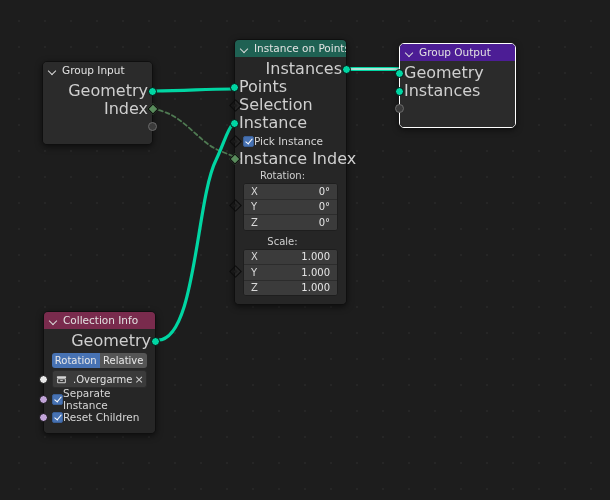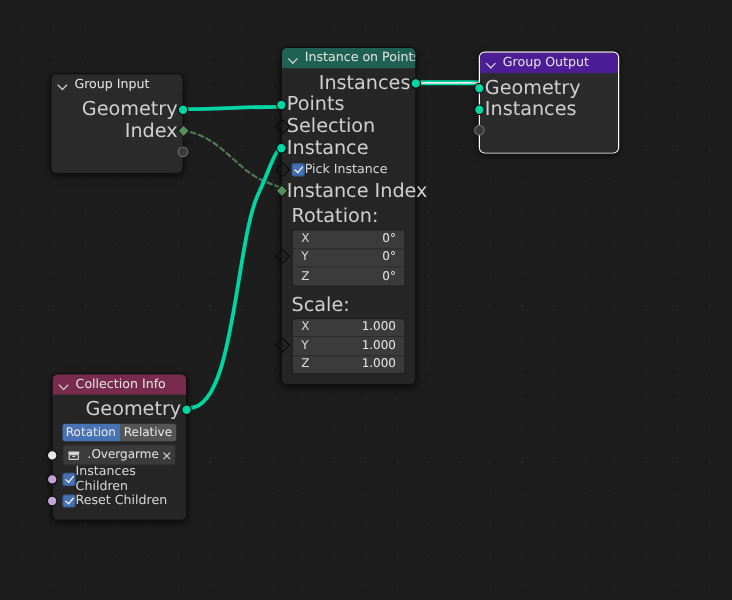--- a/index.html
+++ b/index.html
@@ -158,22 +158,23 @@
     position: absolute;
     left: 2.5px; top: 0.5px;
     width: 3px; height: 6px;
     border-right: 1.6px solid #ffffff;
     border-bottom: 1.6px solid #ffffff;
     transform: rotate(40deg);
   }
 
   .sublabel {
     padding: 2px 24px 1px 8px;
-    font-size: 16px;
+    font-size: 10px;
     color: #cfcfcf;
+    text-align: center;
   }
 
   .field-group {
     margin: 1px 8px 0 8px;
     border-radius: 3px;
     overflow: hidden;
     background: #3d3d3d;
     border: 1px solid #1e1e1e;
   }
   .field {
@@ -410,21 +411,21 @@
             </svg>
           </span>
           <span class="id-name">.Overgarme…</span>
           <span class="id-x">×</span>
         </div>
       </div>
 
       <div class="cb-row">
         <span class="sock" style="left:-5px; top:5px; background:#c1a4d8; border:1px solid #0c0c0c;"></span>
         <span class="checkbox"></span>
-        <span>Instances Children</span>
+        <span>Separate Instance</span>
       </div>
 
       <div class="cb-row">
         <span class="sock" style="left:-5px; top:5px; background:#c1a4d8; border:1px solid #0c0c0c;"></span>
         <span class="checkbox"></span>
         <span>Reset Children</span>
       </div>
 
     </div>
   </div>

